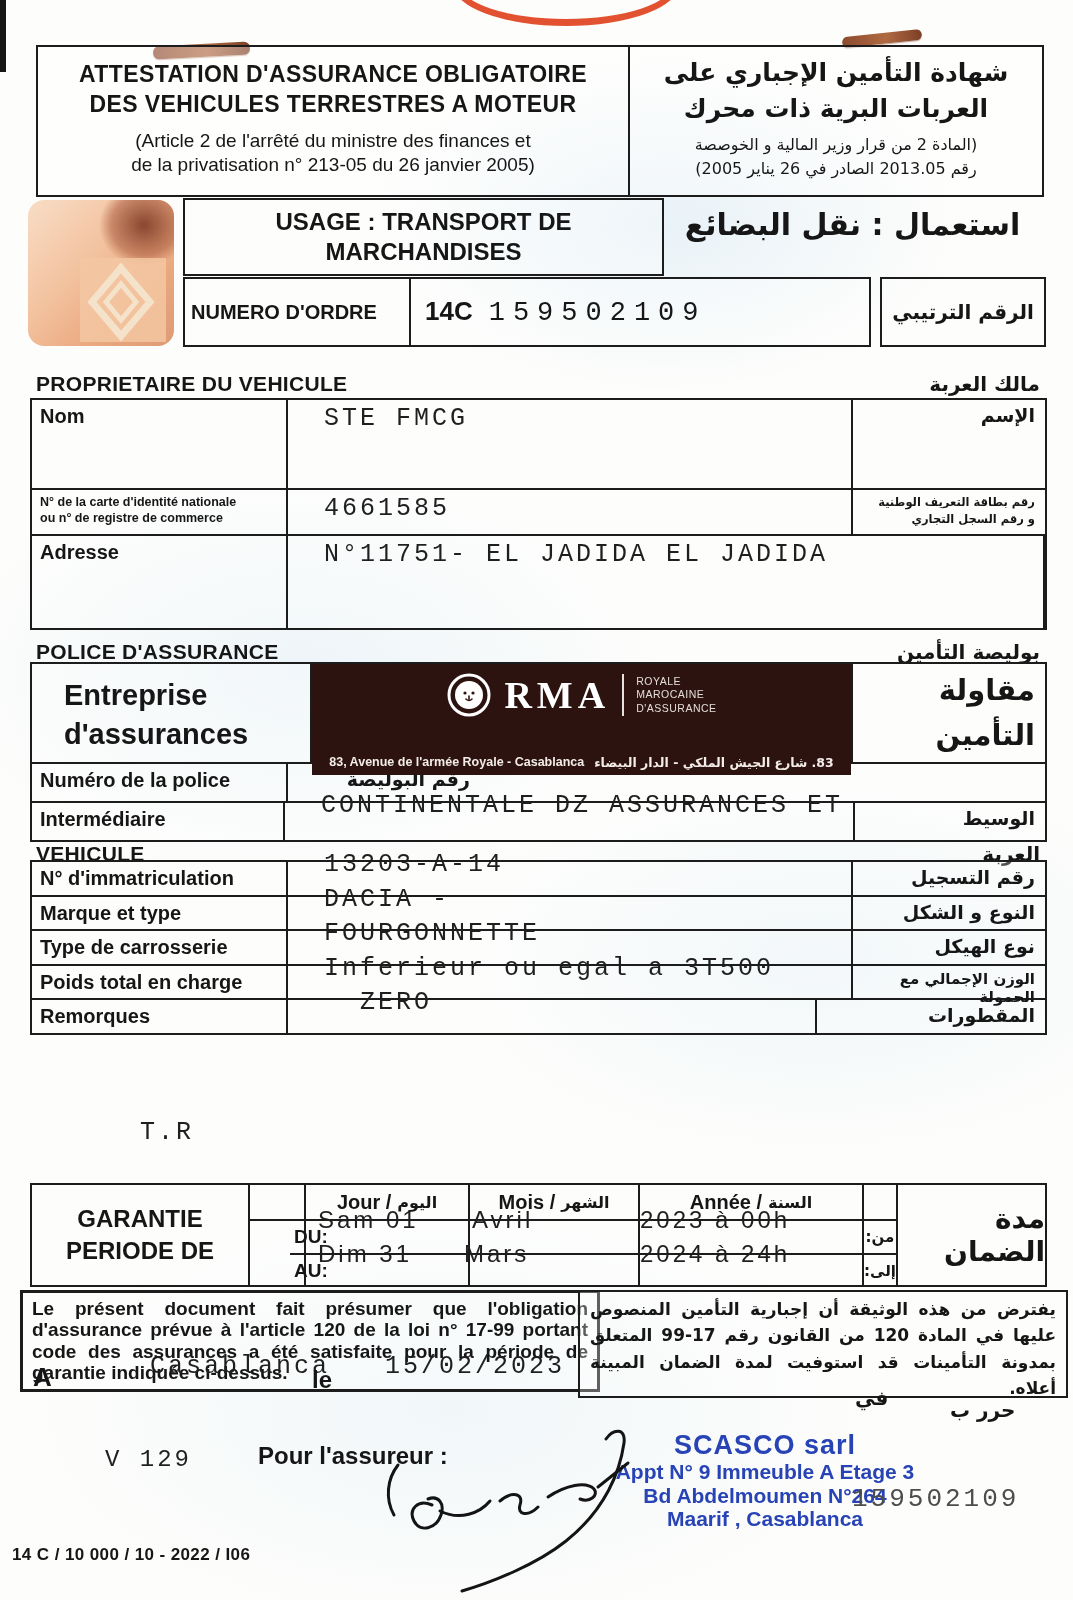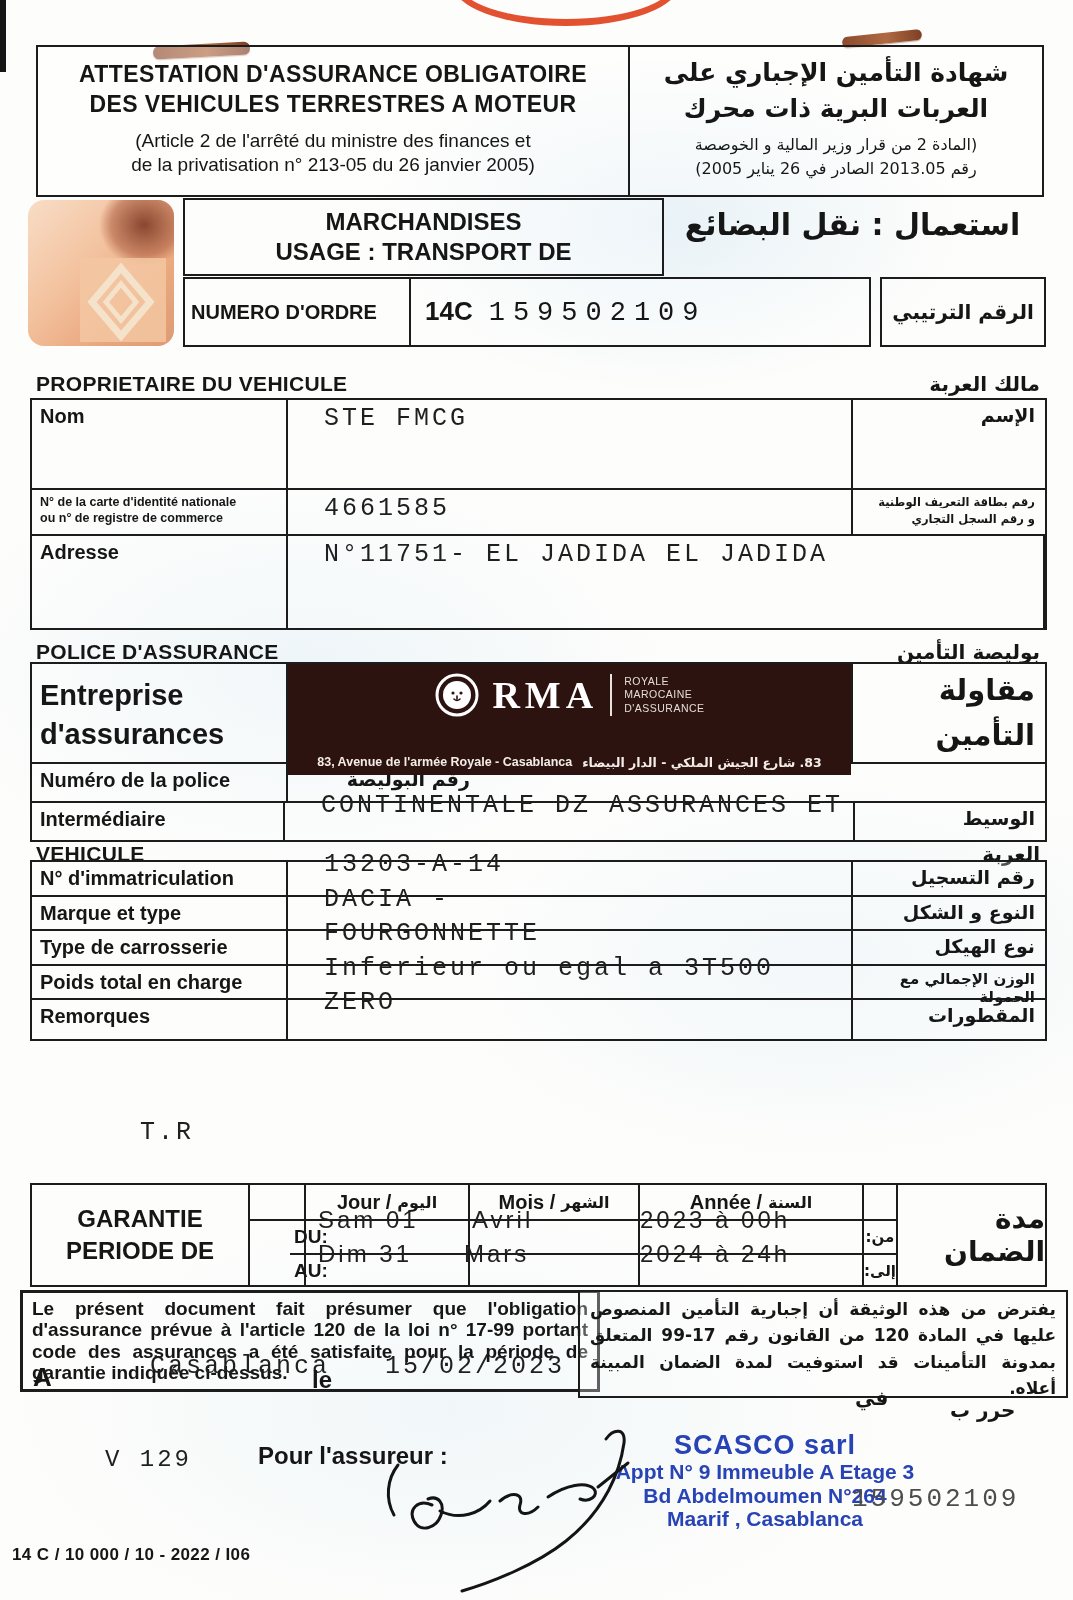--- a/index.html
+++ b/index.html
@@ -140,22 +140,22 @@
     <div class="corner"></div>
     <div class="patch"></div>
     <svg class="abs" style="left:48px;top:62px;" width="90" height="80" viewBox="0 0 90 80">
       <polygon points="45,6 74,40 45,74 16,40" fill="none" stroke="#f4e2ca" stroke-width="7"></polygon>
       <polygon points="45,22 60,40 45,58 30,40" fill="none" stroke="#f4e2ca" stroke-width="5"></polygon>
     </svg>
   </div>
 
   <div class="abs usage-box">
     <div>
+      <div>USAGE : TRANSPORT DE</div>
       <div>MARCHANDISES</div>
-      <div>USAGE : TRANSPORT DE</div>
     </div>
   </div>
   <div class="abs usage-ar ar" dir="rtl">استعمال : نقل البضائع</div>
 
   <div class="abs order-box">
     <div class="order-label">NUMERO D'ORDRE</div>
     <div class="order-value">
       <span class="order-prefix">14C</span>
       <span class="order-number">159502109</span>
     </div>
@@ -181,21 +181,21 @@
     <div class="row" style="height:92px;">
       <div class="c-label">Adresse</div>
       <div class="c-value"><span class="typed">N°11751- EL JADIDA EL JADIDA</span></div>
     </div>
   </div>
 
   <div class="abs sec-fr" style="left:36px;top:640px;">POLICE D'ASSURANCE</div>
   <div class="abs sec-ar ar" dir="rtl" style="right:33px;top:640px;">بوليصة التأمين</div>
 
   <div class="abs tbl" style="top:662px;">
-    <div class="row" style="height:98px;">
+    <div class="row" style="height:98px;padding-left:24px;">
       <div class="c-label company-label">
         <div>Entreprise</div>
         <div>d'assurances</div>
       </div>
       <div class="c-value" style="padding:0;">
         <div class="rma">
           <div class="rma-top">
             <svg width="46" height="46" viewBox="0 0 46 46">
               <circle cx="23" cy="23" r="20" fill="none" stroke="#ffffff" stroke-width="3"></circle>
               <circle cx="23" cy="23" r="14" fill="#ffffff"></circle>
@@ -251,21 +251,21 @@
     <div class="row" style="height:33px;">
       <div class="c-label">Type de carrosserie</div>
       <div class="c-value"><span class="typed vshift">FOURGONNETTE</span></div>
       <div class="c-ar ar" dir="rtl">نوع الهيكل</div>
     </div>
     <div class="row" style="height:32px;">
       <div class="c-label">Poids total en charge</div>
       <div class="c-value"><span class="typed vshift">Inferieur ou egal a 3T500</span></div>
       <div class="c-ar ar" dir="rtl" style="font-size:15px;">الوزن الإجمالي مع الحمولة</div>
     </div>
-    <div class="row" style="height:39px;">
+    <div class="row" style="height:33px;gap:36px;">
       <div class="c-label">Remorques</div>
       <div class="c-value"><span class="typed vshift">ZERO</span></div>
       <div class="c-ar ar" dir="rtl">المقطورات</div>
     </div>
   </div>
 
   <div class="abs typed" style="left:140px;top:1118px;">T.R</div>
 
   <div class="abs gt">
     <div class="gcol gperiode">

